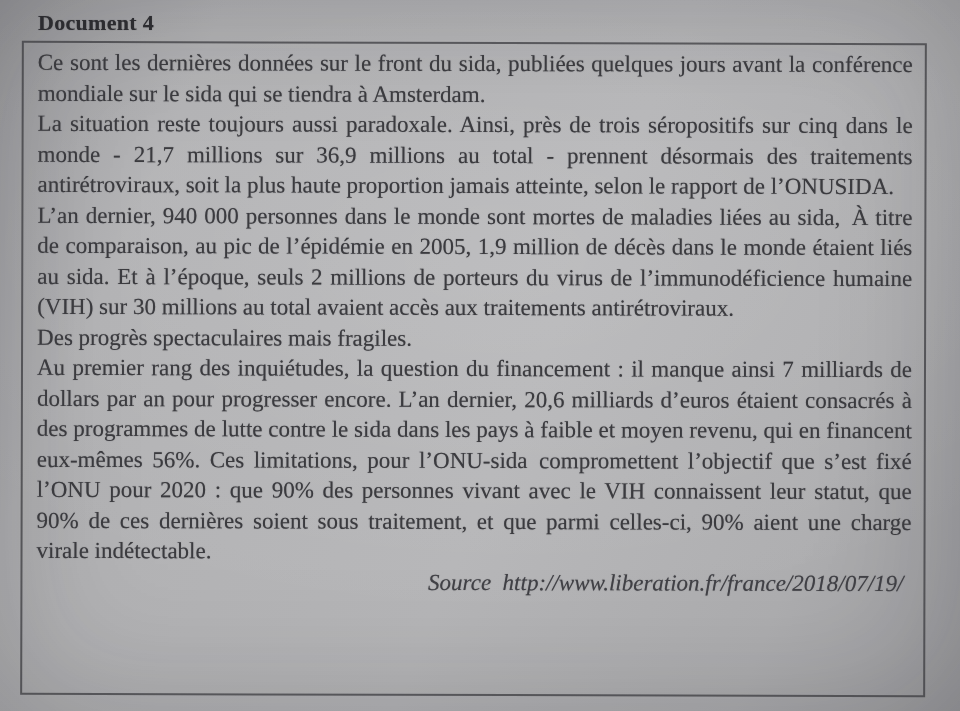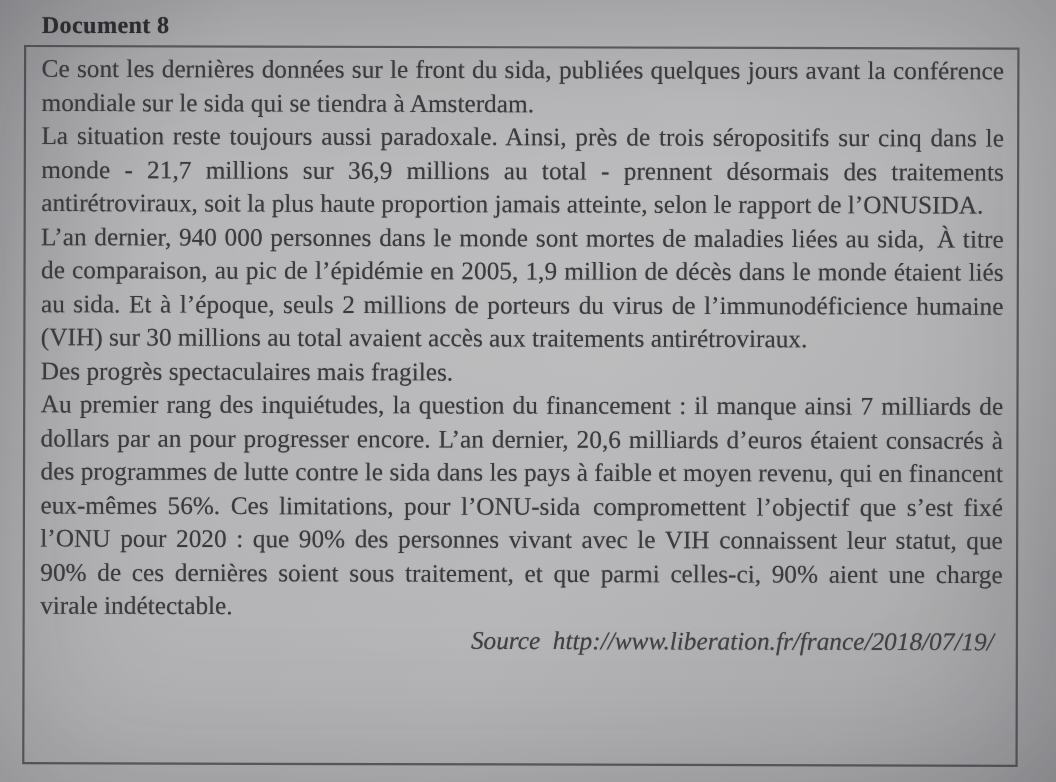--- a/index.html
+++ b/index.html
@@ -55,21 +55,21 @@
     font-style: italic;
     padding-right: 8px;
     color: #404045;
   }
 </style>
 </head>
 <body>
 
 <div class="photo">
 
-  <div class="doc-title">Document 8</div>
+  <div class="doc-title">Document 4</div>
 
   <div class="doc-box">
 
     <p>Ce sont les dernières données sur le front du sida, publiées quelques jours avant la conférence mondiale sur le sida qui se tiendra à Amsterdam.</p>
 
     <p>La situation reste toujours aussi paradoxale. Ainsi, près de trois séropositifs sur cinq dans le monde - 21,7 millions sur 36,9 millions au total - prennent désormais des traitements antirétroviraux, soit la plus haute proportion jamais atteinte, selon le rapport de l’ONUSIDA.</p>
 
     <p>L’an dernier, 940&nbsp;000 personnes dans le monde sont mortes de maladies liées au sida, À titre de comparaison, au pic de l’épidémie en 2005, 1,9 million de décès dans le monde étaient liés au sida. Et à l’époque, seuls 2 millions de porteurs du virus de l’immunodéficience humaine (VIH) sur 30 millions au total avaient accès aux traitements antirétroviraux.</p>
 
     <p>Des progrès spectaculaires mais fragiles.</p>

